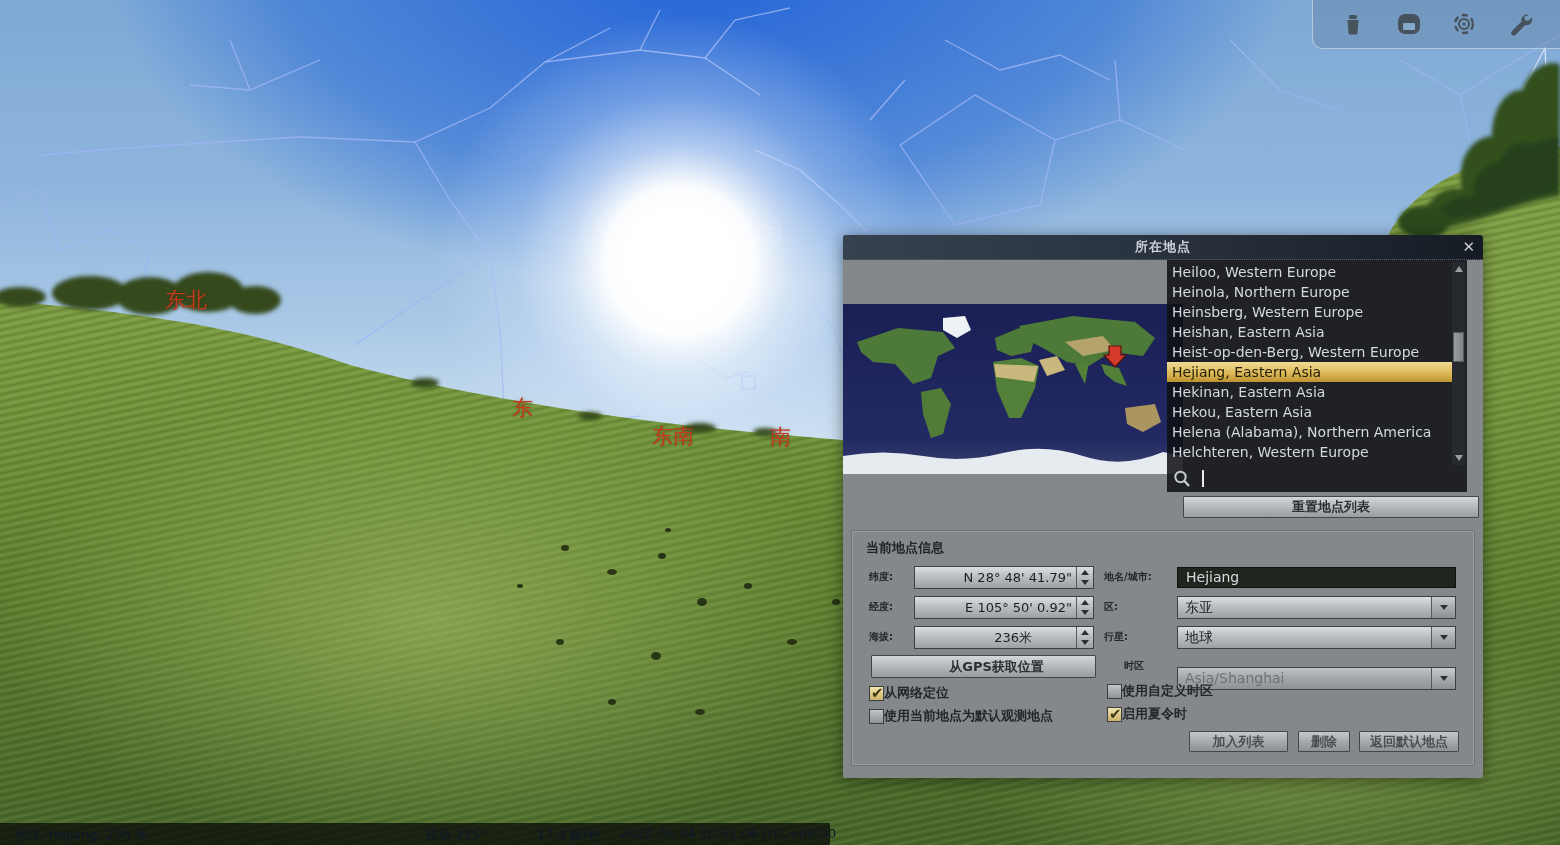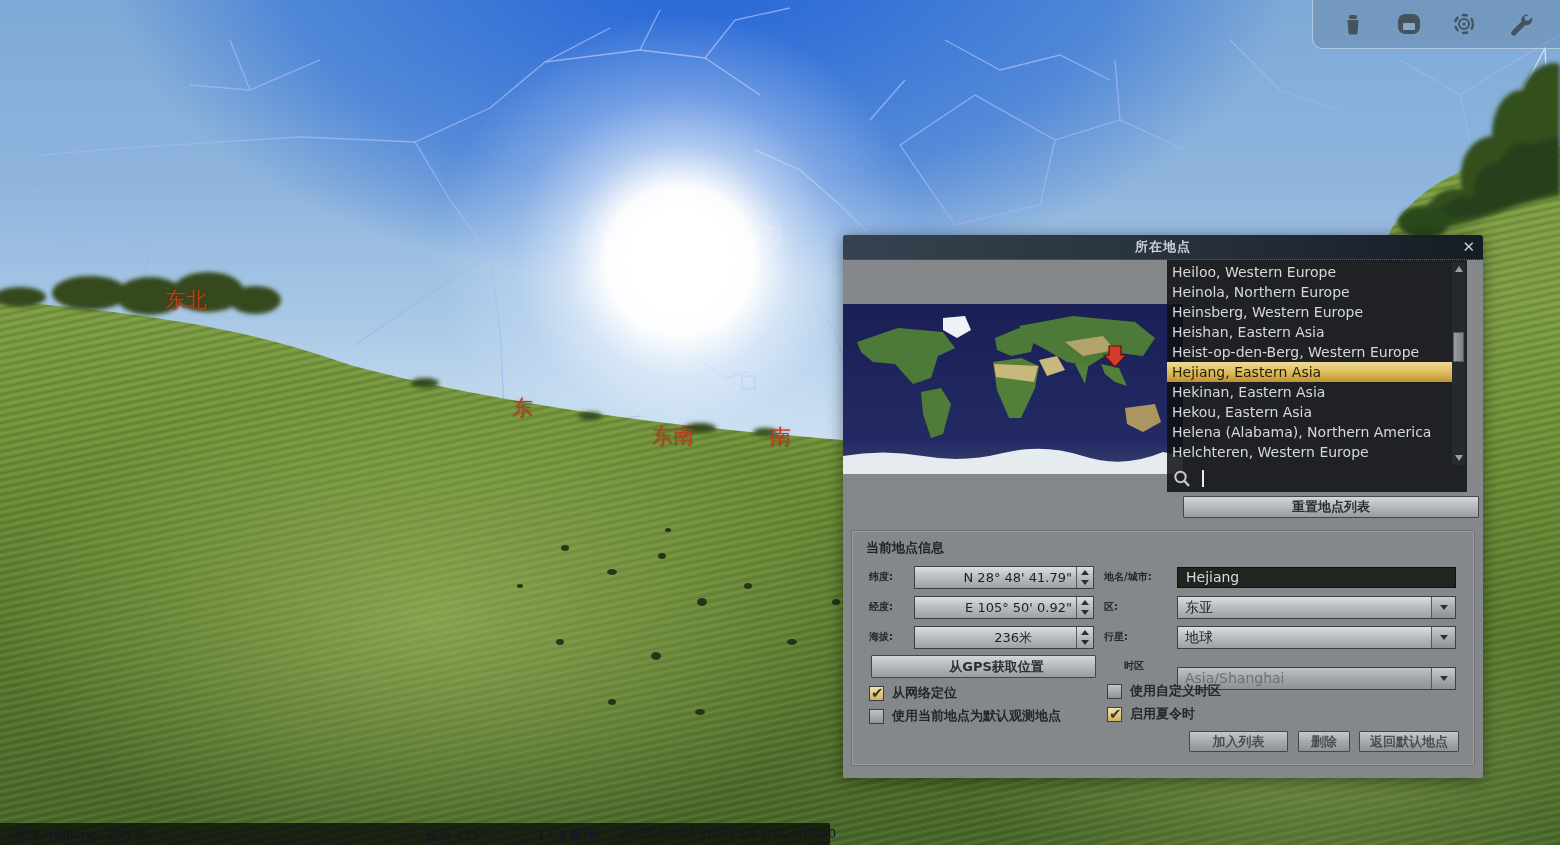--- a/index.html
+++ b/index.html
@@ -78,21 +78,21 @@
 
   .textinput { position:absolute; height:21px; background:#20261f; border:1px solid #111; color:#d8dbde; font-size:14px; line-height:19px; padding-left:8px; cursor:text; }
   .combo { position:absolute; height:23px; border:1px solid #3c4044; display:flex;
     background:linear-gradient(180deg,#dcdee0 0%, #bfc2c5 40%, #9da1a4 100%); cursor:pointer;gap:14px; }
   .combo .cval { flex:1; font-size:14px; color:#1c2024; line-height:21px; padding-left:7px; white-space:nowrap; overflow:hidden; }
   .combo .carrow { width:24px; border-left:1px solid #55595d; display:flex; align-items:center; justify-content:center;
     background:linear-gradient(180deg,#c8cbce 0%, #a9adb0 50%, #8d9194 100%); }
   .combo.disabled { background:linear-gradient(180deg,#c2c5c7 0%, #a8abae 40%, #8f9295 100%); cursor:default; }
   .combo.disabled .cval { color:#6d7174; }
 
-  .cbrow { position:absolute; display:flex; align-items:center; gap:8px; cursor:pointer; }
+  .cbrow { position:absolute; display:flex; align-items:center; cursor:pointer; }
   .cb { width:15px; height:15px; border:1px solid #3a3e42; background:linear-gradient(180deg,#c2c5c8,#8f9396); position:relative; }
   .cb.on { background:linear-gradient(180deg,#f2e3ae,#cdb269); }
   .cb.on::after { content:"✔"; position:absolute; left:1px; top:-3px; font-size:15px; font-weight:bold; color:#3c3a14; }
   .cblabel { font-size:13px; font-weight:bold; color:#23272b; white-space:nowrap; }
 
   .smallbtn { color:#4b4f53; font-weight:bold;
     background:linear-gradient(180deg,#c6c9cc 0%, #aaadb0 45%, #8e9295 100%); }
 </style>
 </head>
 <body>

